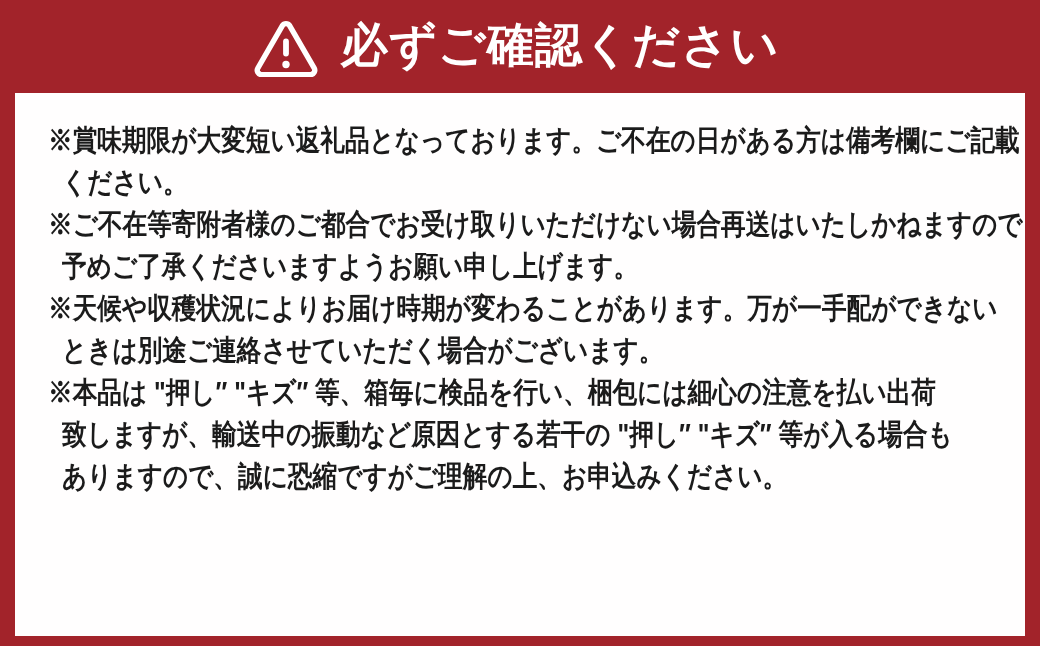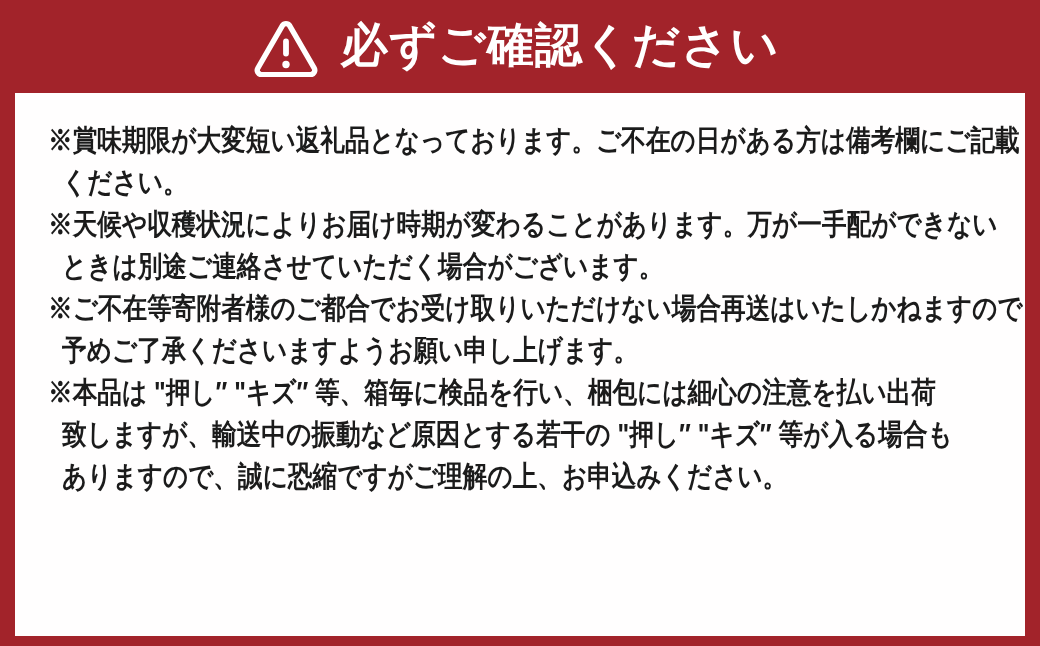--- a/index.html
+++ b/index.html
@@ -91,27 +91,27 @@
   </header>
 
   <div class="notice-panel">
 
     <p class="notice-item">
       <span class="ln first">※賞味期限が大変短い返礼品となっております。ご不在の日がある方は備考欄にご記載</span>
       <span class="ln cont">ください。</span>
     </p>
 
     <p class="notice-item">
-      <span class="ln first">※天候や収穫状況によりお届け時期が変わることがあります。万が一手配ができない</span>
-      <span class="ln cont">ときは別途ご連絡させていただく場合がございます。</span>
+      <span class="ln first">※ご不在等寄附者様のご都合でお受け取りいただけない場合再送はいたしかねますので</span>
+      <span class="ln cont">予めご了承くださいますようお願い申し上げます。</span>
     </p>
 
     <p class="notice-item">
-      <span class="ln first">※ご不在等寄附者様のご都合でお受け取りいただけない場合再送はいたしかねますので</span>
-      <span class="ln cont">予めご了承くださいますようお願い申し上げます。</span>
+      <span class="ln first">※天候や収穫状況によりお届け時期が変わることがあります。万が一手配ができない</span>
+      <span class="ln cont">ときは別途ご連絡させていただく場合がございます。</span>
     </p>
 
     <p class="notice-item">
       <span class="ln first">※本品は "押し″ "キズ″ 等、箱毎に検品を行い、梱包には細心の注意を払い出荷</span>
       <span class="ln cont">致しますが、輸送中の振動など原因とする若干の "押し″ "キズ″ 等が入る場合も</span>
       <span class="ln cont">ありますので、誠に恐縮ですがご理解の上、お申込みください。</span>
     </p>
 
 
   </div>

